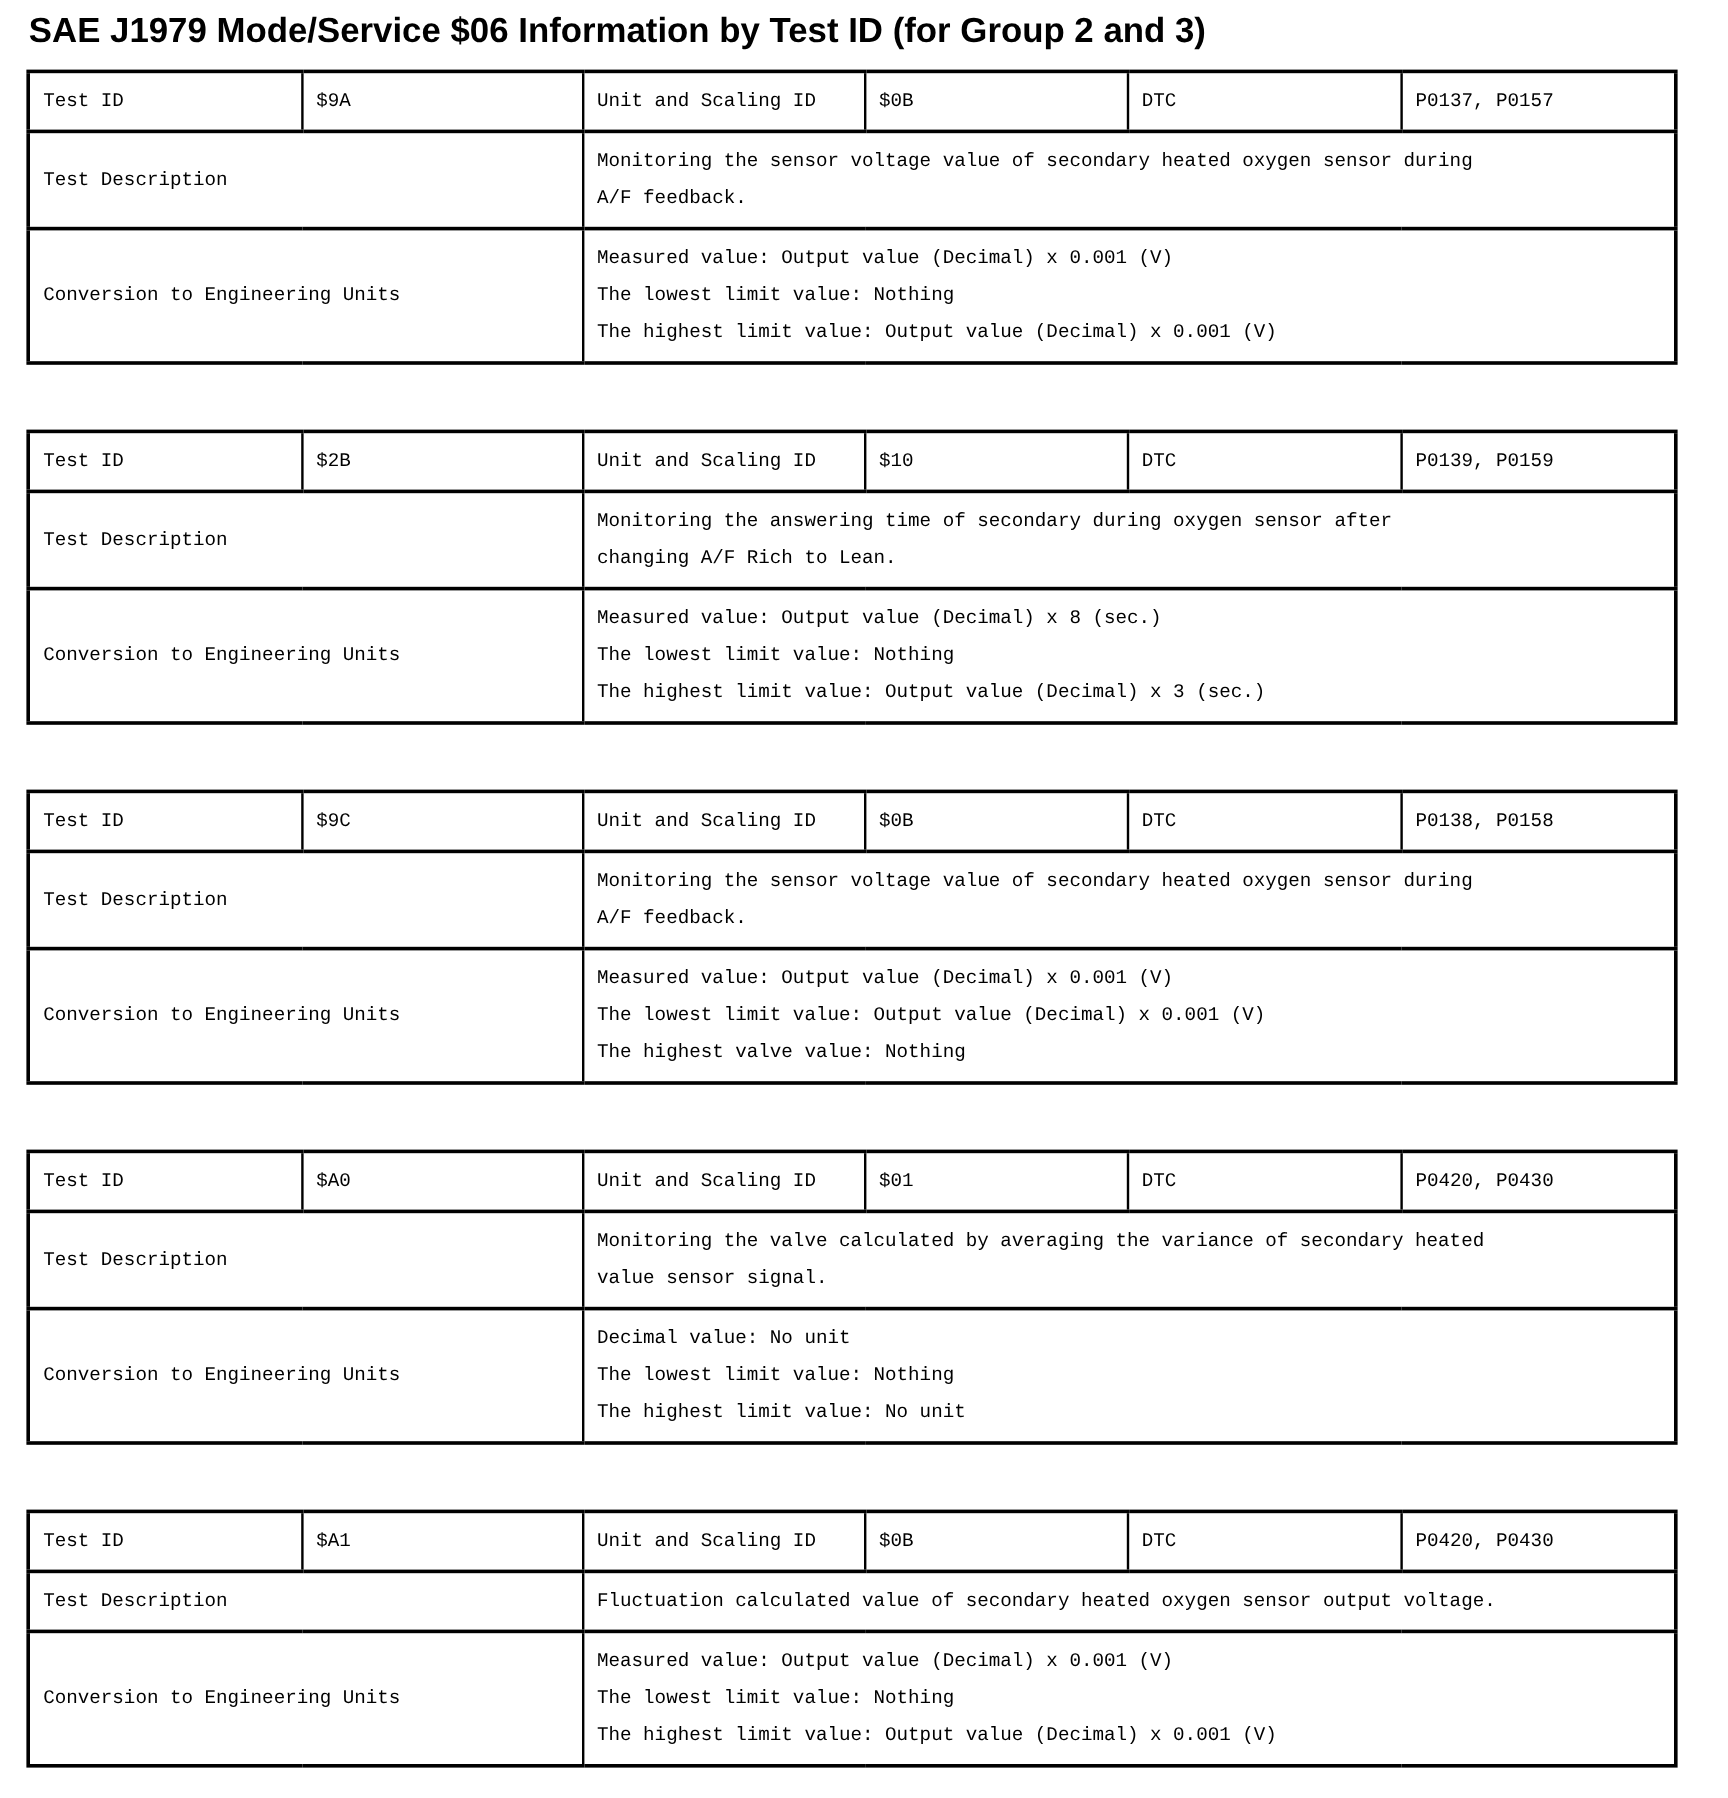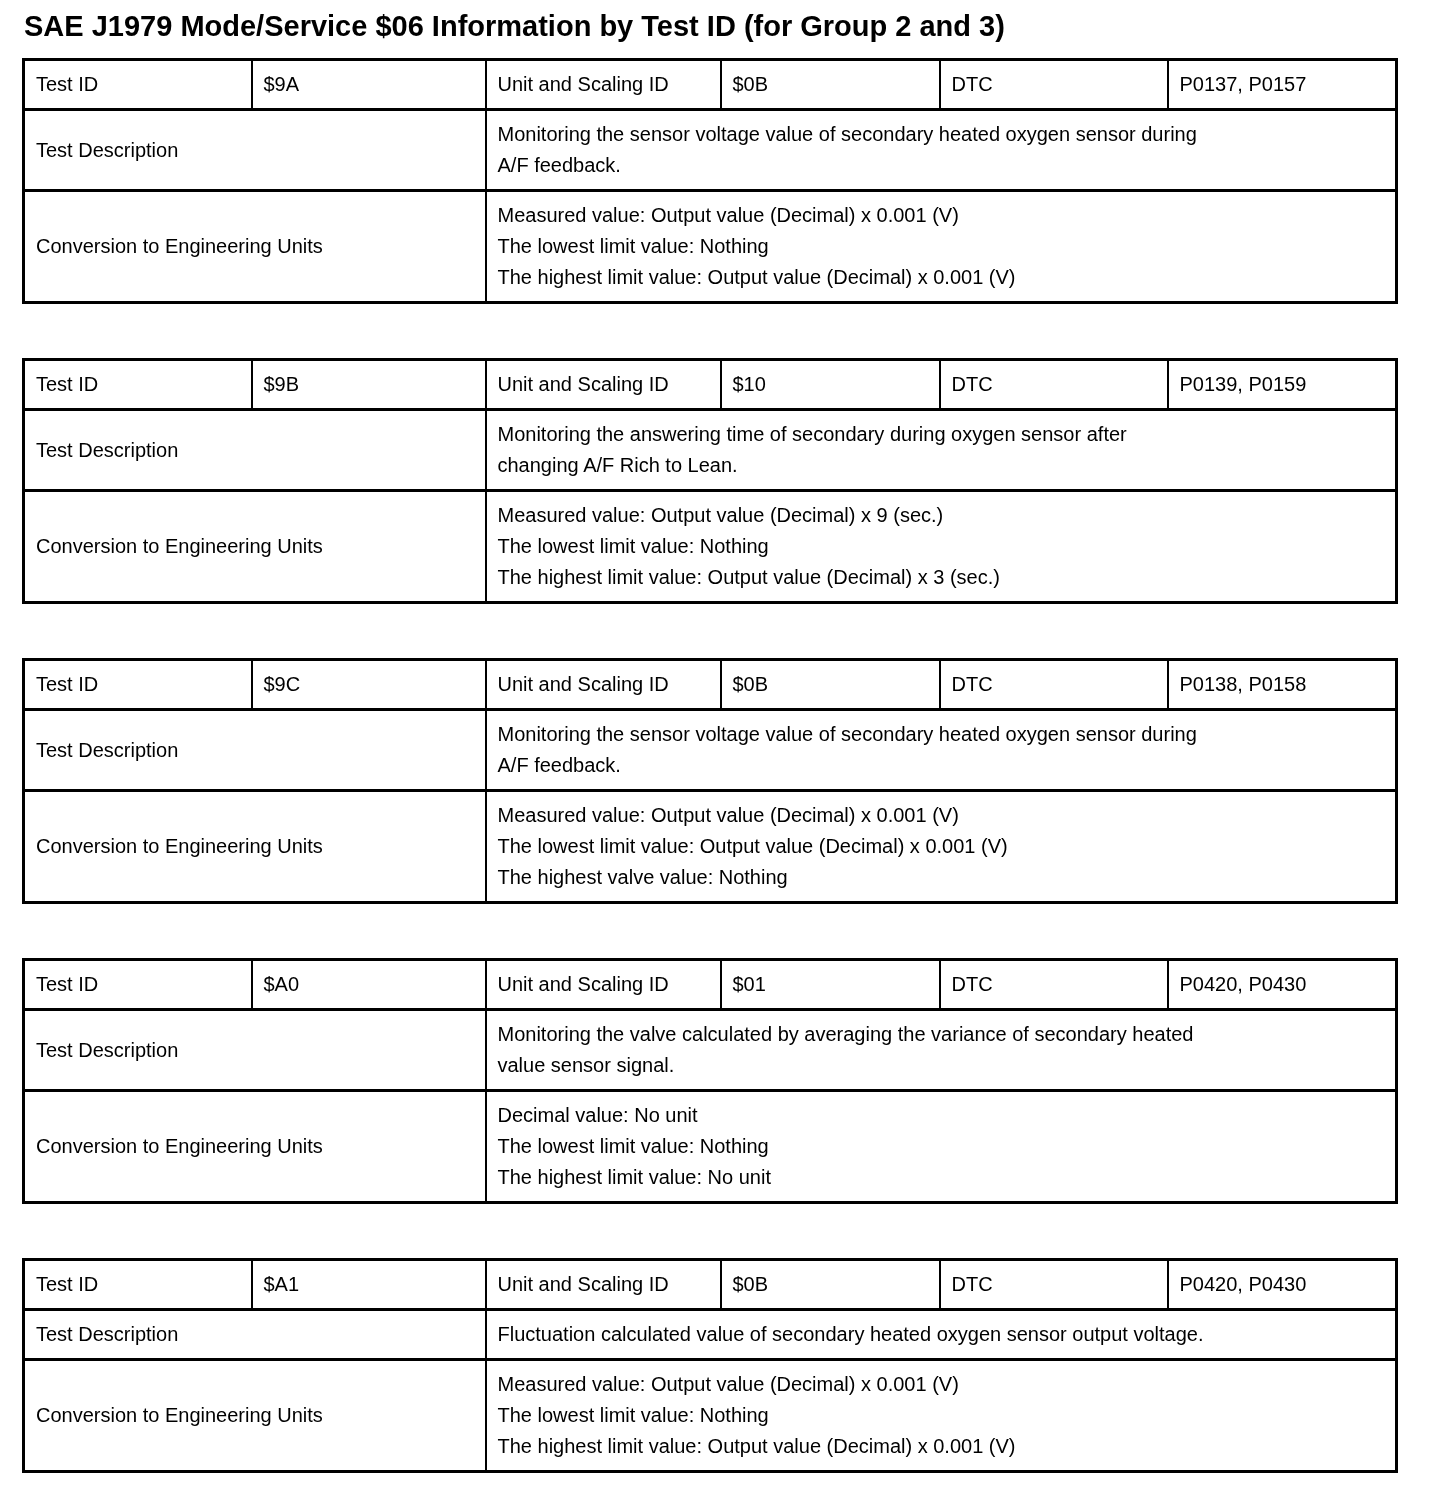--- a/index.html
+++ b/index.html
@@ -34,24 +34,25 @@
   col.c2 { width: 234px; }
   col.c3 { width: 235px; }
   col.c4 { width: 219px; }
   col.c5 { width: 228px; }
   col.c6 { width: 229px; }
   table.spec-table td {
     border: 2px solid #000;
     border-top-width: 3px;
     border-bottom-width: 3px;
     padding: 8px 11px;
-    font-size: 20px;
+    font-size: 16px;
     line-height: 31px;
     vertical-align: middle;
     overflow: hidden;
+    font-family: Liberation Mono, monospace;
   }
   .line { white-space: nowrap; }
 </style>
 </head>
 <body>
 
 <div class="page">
 
   <h1 class="page-title">SAE J1979 Mode/Service $06 Information by Test ID (for Group 2 and 3)</h1>
 
@@ -96,37 +97,37 @@
         <col class="c1">
         <col class="c2">
         <col class="c3">
         <col class="c4">
         <col class="c5">
         <col class="c6">
       </colgroup>
     <tbody>
       <tr>
         <td>Test ID</td>
-        <td>$9B</td>
+        <td>$2B</td>
         <td>Unit and Scaling ID</td>
         <td>$10</td>
         <td>DTC</td>
         <td>P0139, P0159</td>
       </tr>
       <tr>
         <td colspan="2">Test Description</td>
         <td colspan="4">
           <div class="line">Monitoring the answering time of secondary during oxygen sensor after</div>
           <div class="line">changing A/F Rich to Lean.</div>
         </td>
       </tr>
       <tr>
         <td colspan="2">Conversion to Engineering Units</td>
         <td colspan="4">
-          <div class="line">Measured value: Output value (Decimal) x 9 (sec.)</div>
+          <div class="line">Measured value: Output value (Decimal) x 8 (sec.)</div>
           <div class="line">The lowest limit value: Nothing</div>
           <div class="line">The highest limit value: Output value (Decimal) x 3 (sec.)</div>
         </td>
       </tr>
     </tbody>
   </table>
 
   <table class="spec-table">
     <colgroup>
         <col class="c1">

